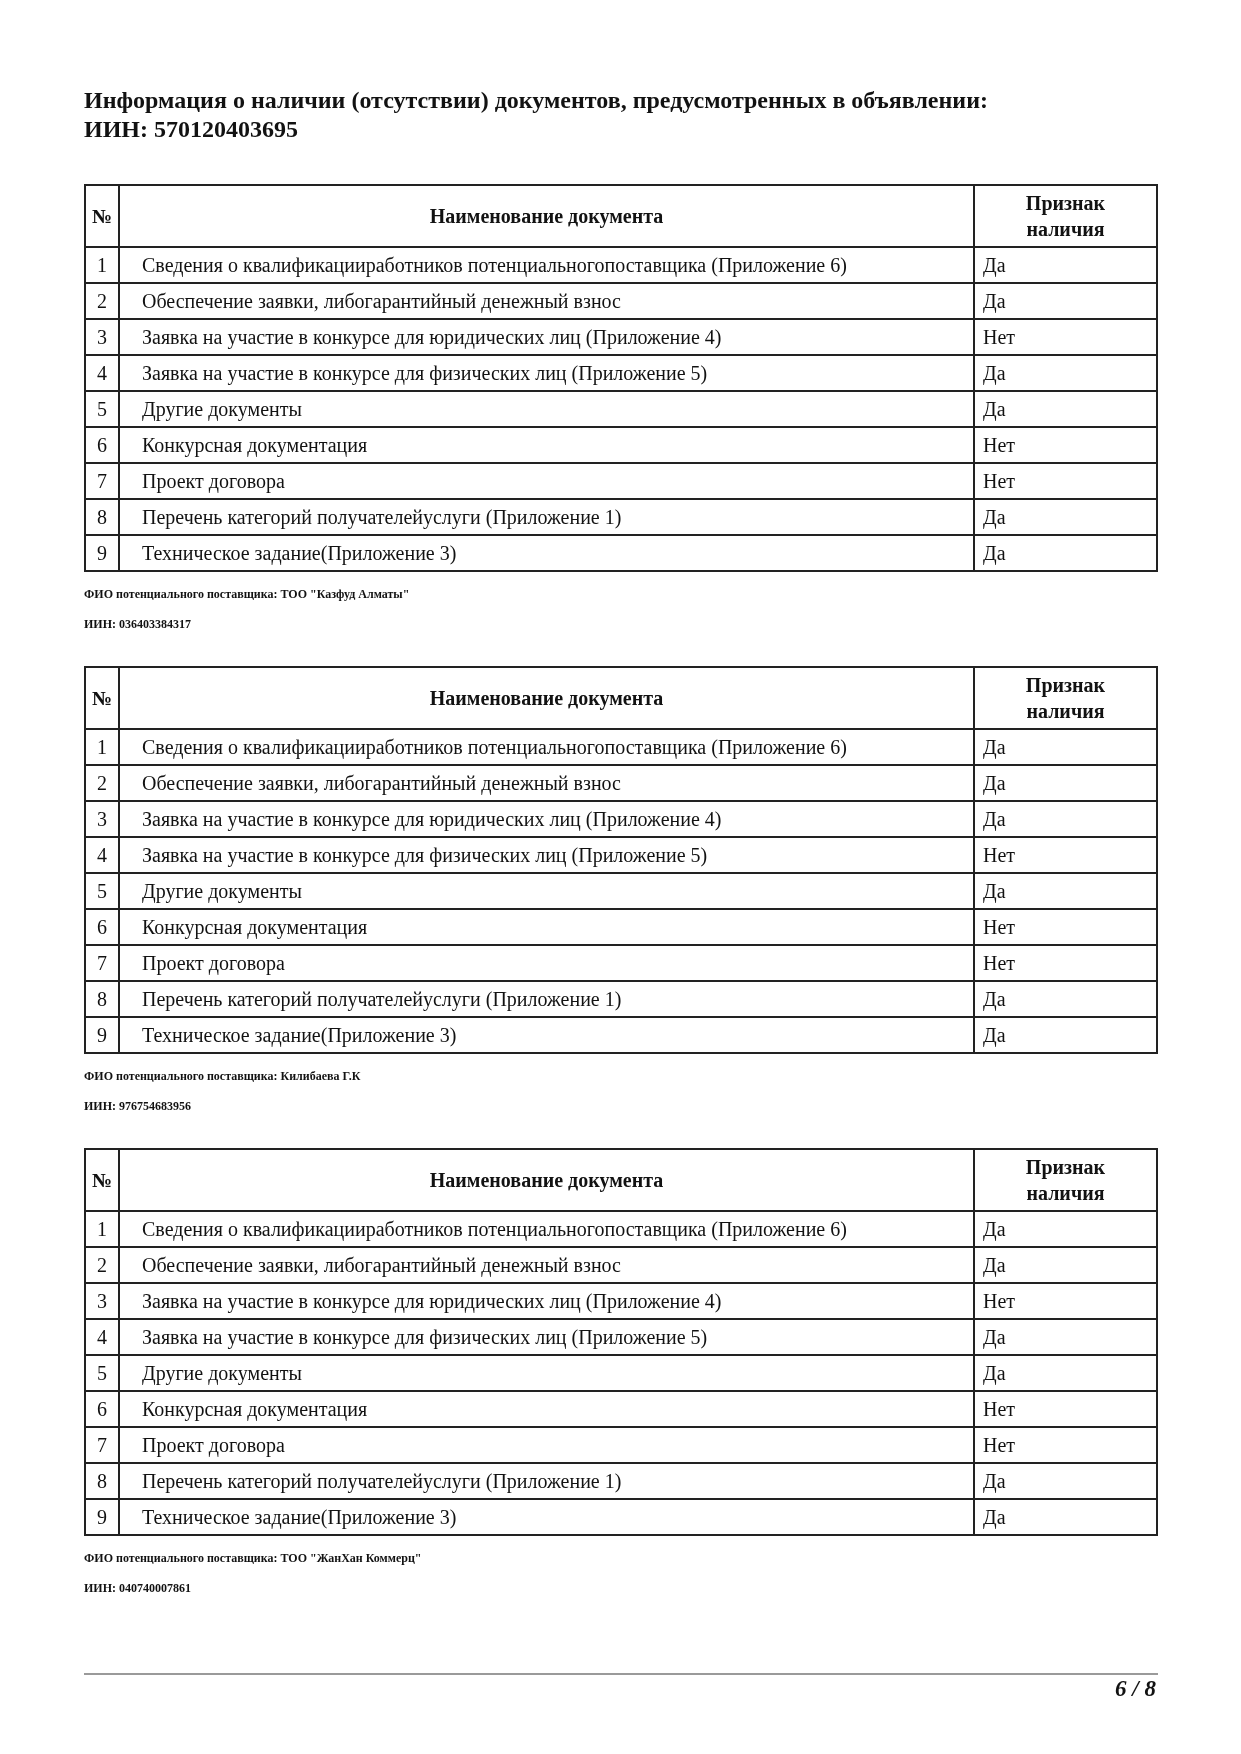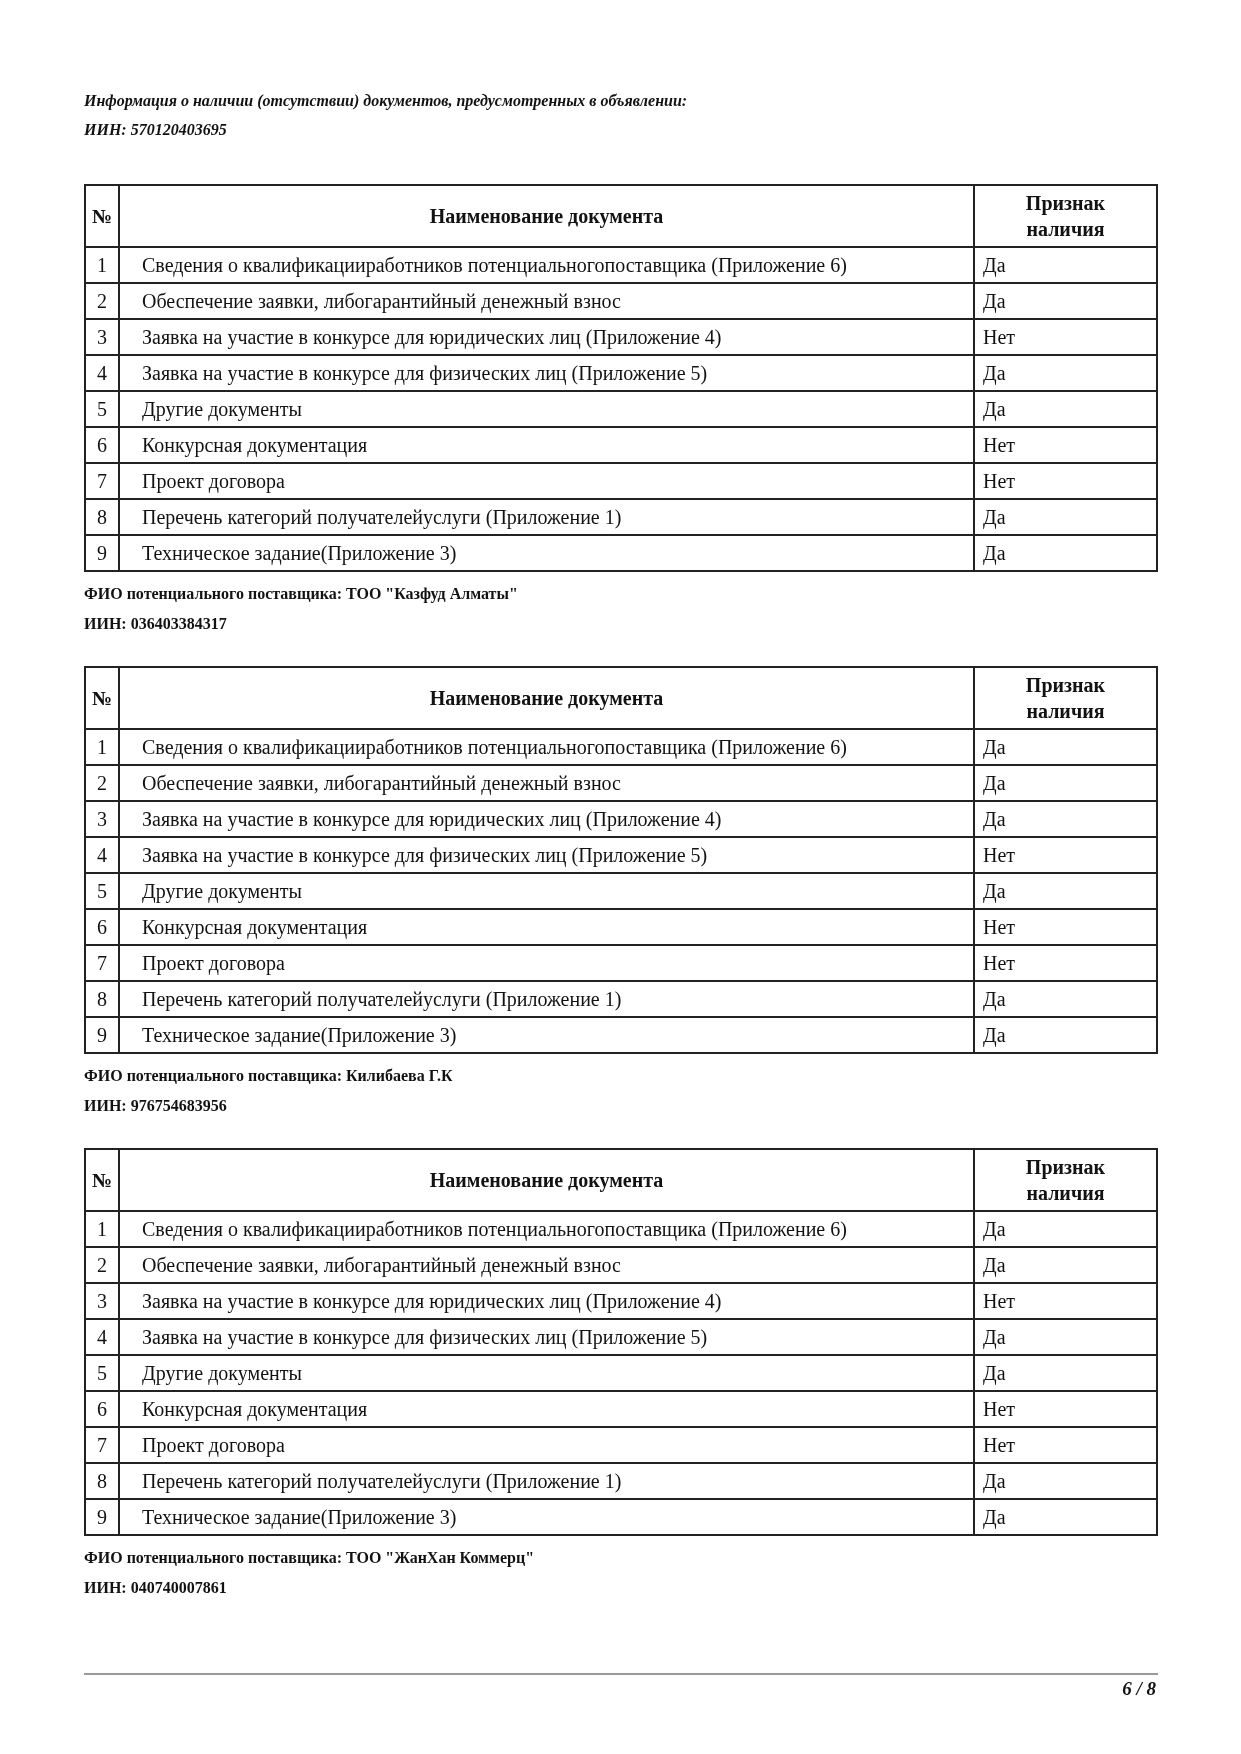--- a/index.html
+++ b/index.html
@@ -11,27 +11,26 @@
     position: relative;
   }
   .page {
     position: relative;
     width: 1241px; height: 1754px;
     padding: 86px 83px 0 84px;
     overflow: hidden;
   }
   .title-block {
     font-weight: bold;
-    font-size: 16px;
+    font-size: 24px;
     line-height: 29px;
-    font-style: italic;
   }
   .supplier-heading {
     font-weight: bold;
-    font-size: 16px;
+    font-size: 12px;
     line-height: 30px;
     margin-top: 7px;
   }
   table.doc-table {
     width: 100%;
     border-collapse: collapse;
     table-layout: fixed;
   }
   table.doc-table.first { margin-top: 40px; }
   table.doc-table.next { margin-top: 27px; }
@@ -60,21 +59,21 @@
   .footer {
     position: absolute;
     left: 84px; right: 83px;
     top: 1673px;
   }
   .footer-rule { border-top: 2px solid #9a9a9a; }
   .page-number {
     text-align: right;
     font-weight: bold;
     font-style: italic;
-    font-size: 19px;
+    font-size: 23px;
     line-height: 27px;
     padding-right: 2px;
   }
 </style>
 </head>
 <body>
 
 <div class="page">
 
   <div class="title-block">

